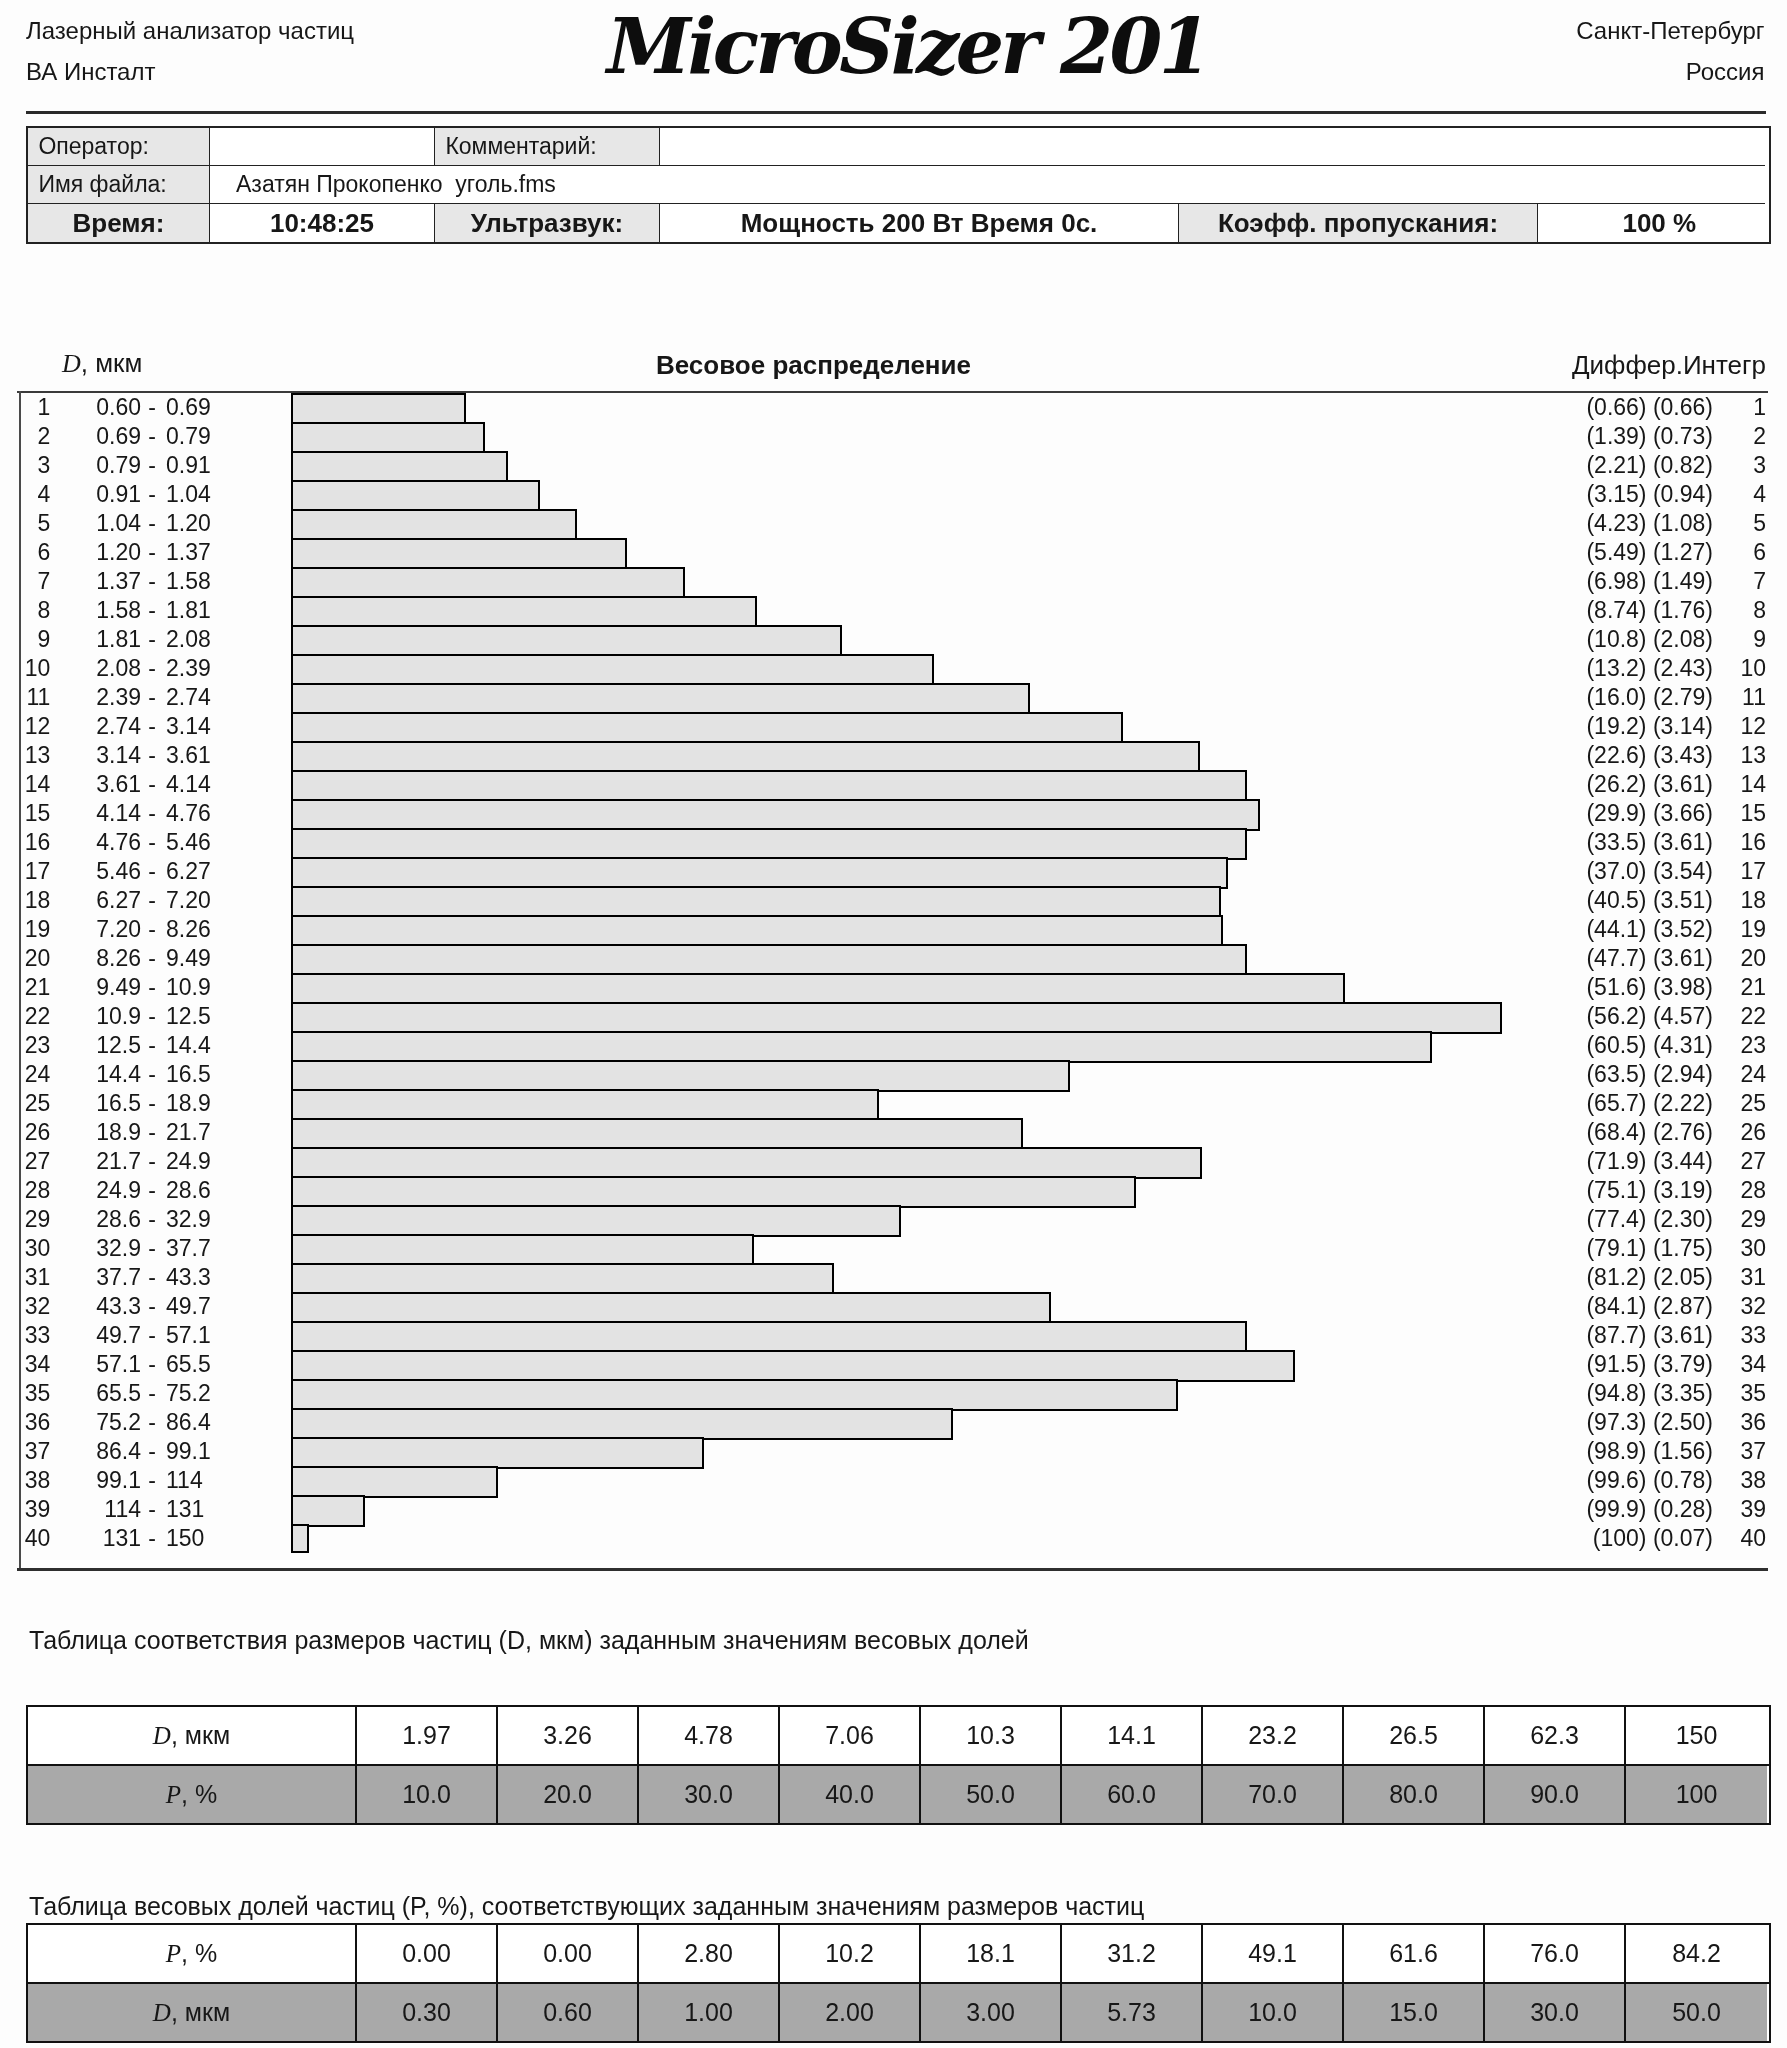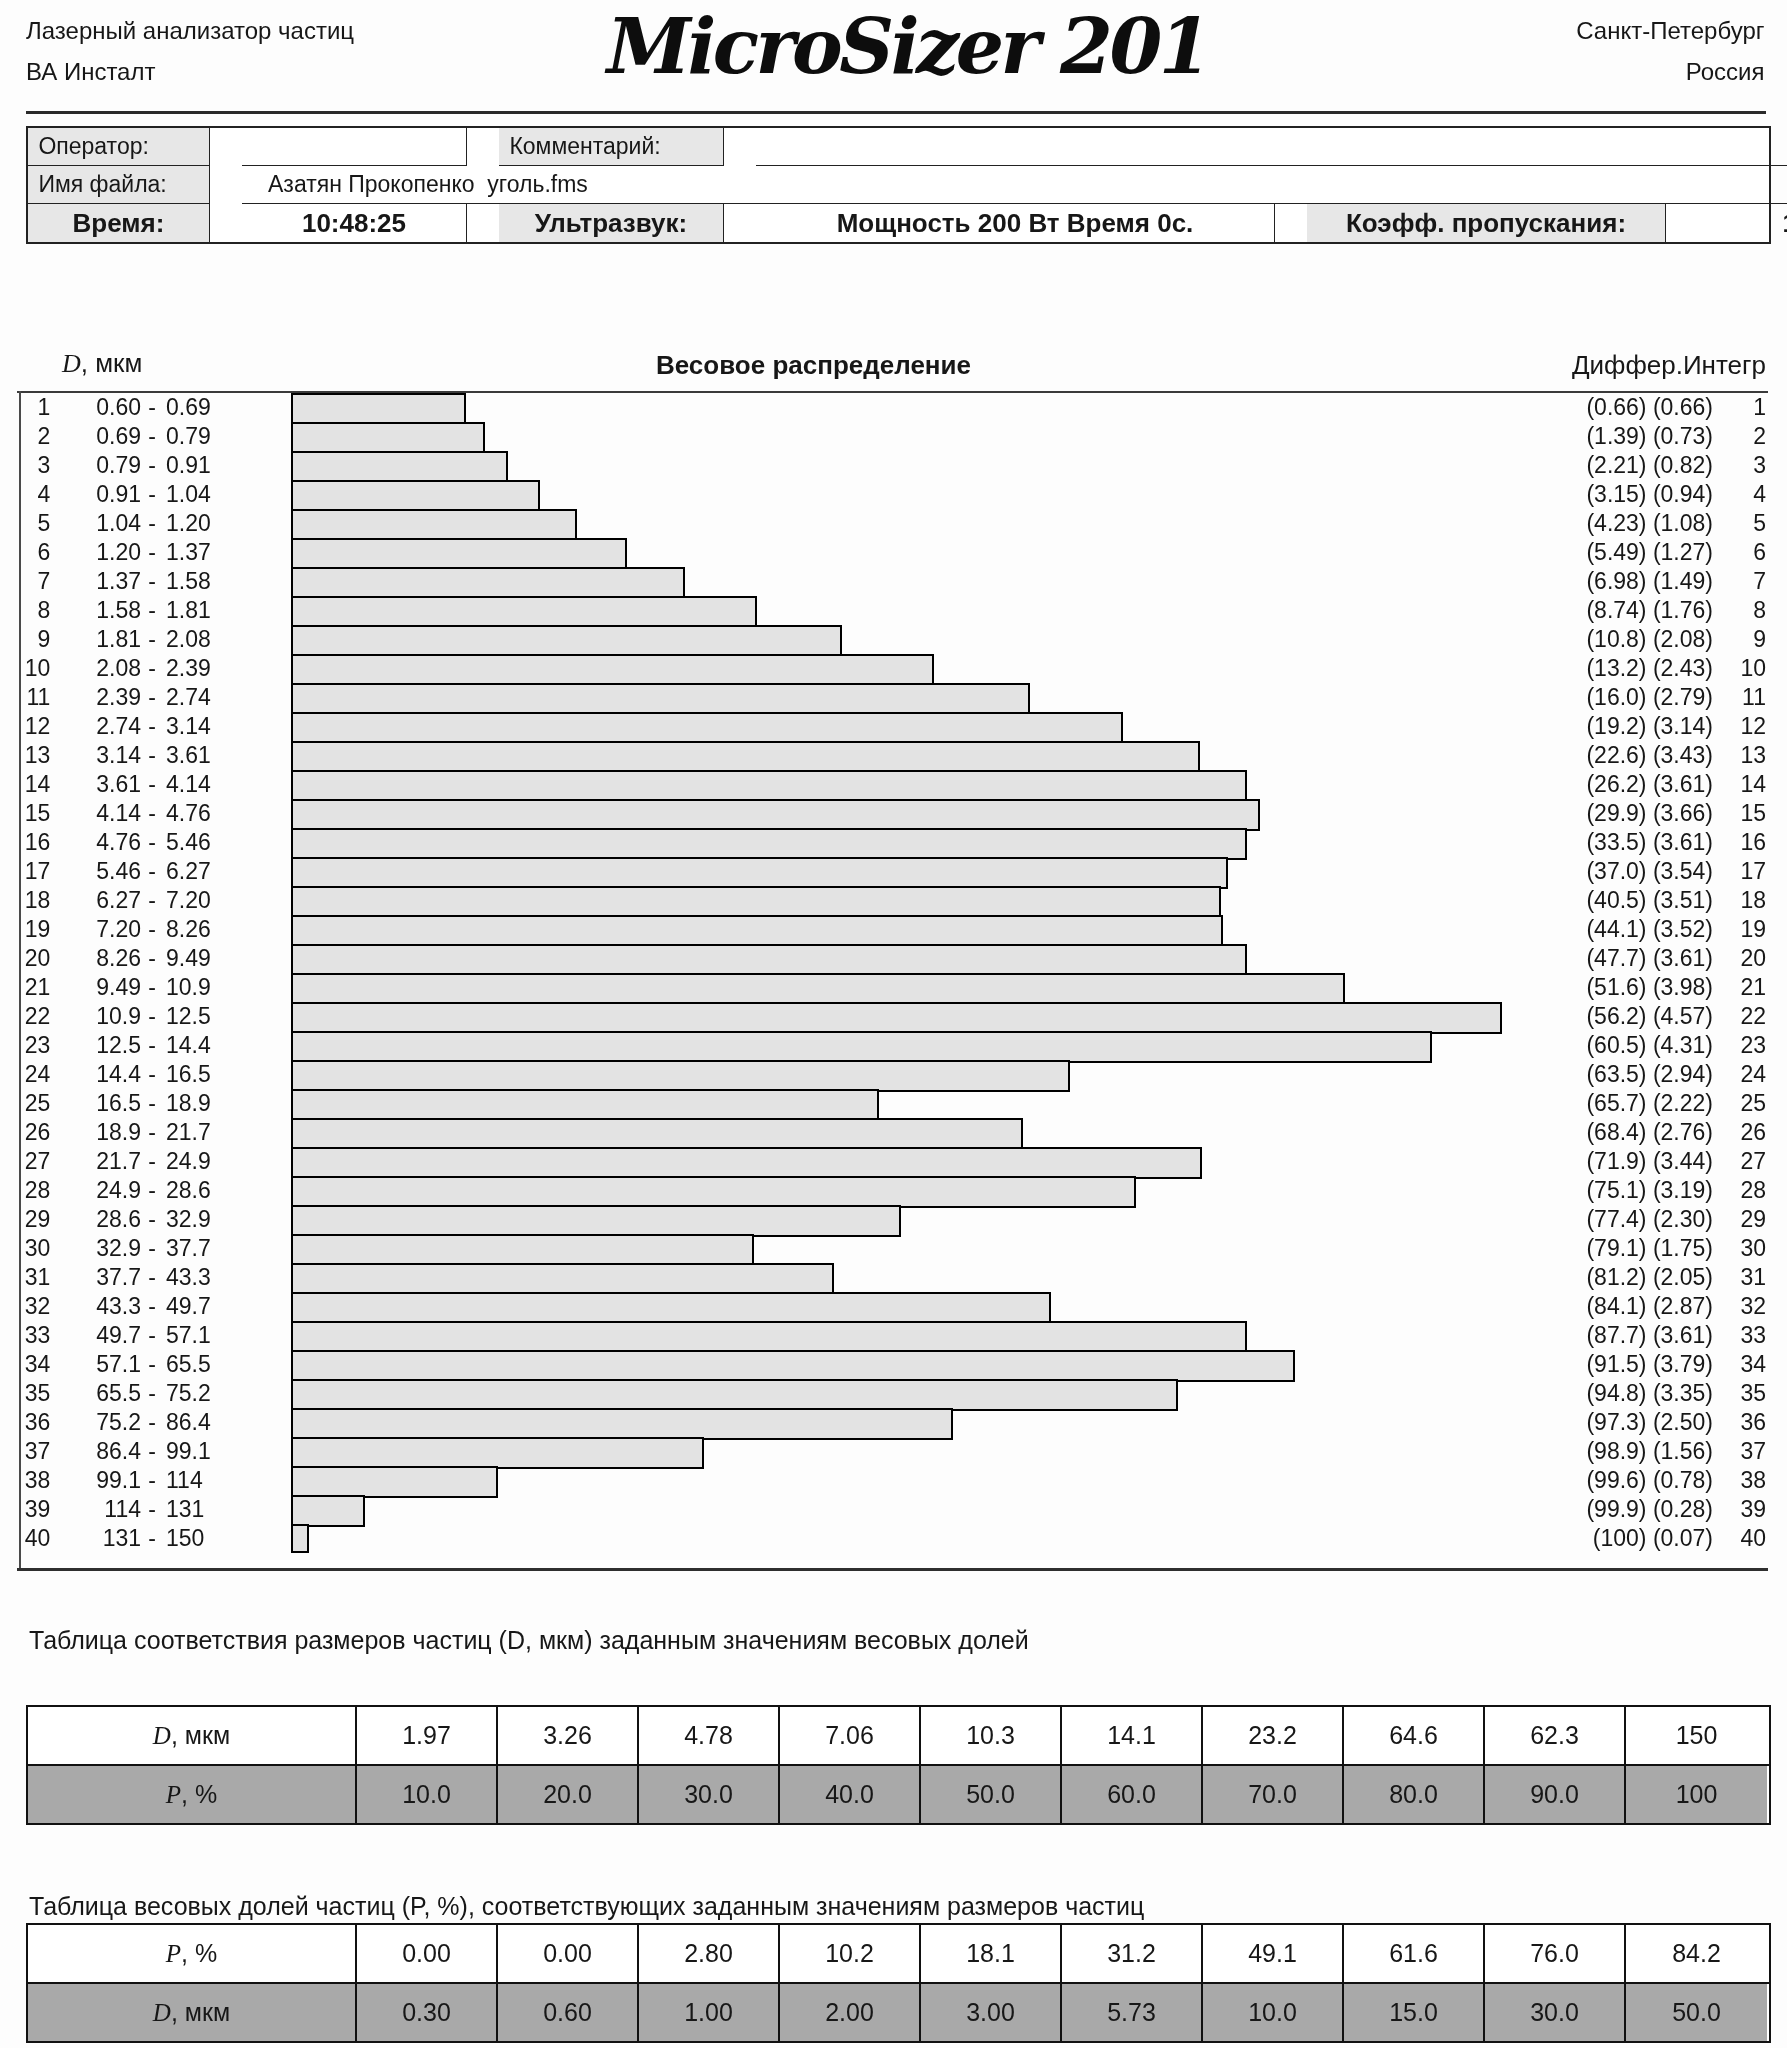--- a/index.html
+++ b/index.html
@@ -12,21 +12,21 @@
   .hdr-left{position:absolute;left:26px;top:10.4px;font-size:24px;line-height:41px;}
   .hdr-right{position:absolute;right:22.5px;top:10.4px;font-size:24px;line-height:41px;text-align:right;}
   .logo{
     position:absolute;left:0;right:0;top:1.7px;text-align:center;
     font-family:"DejaVu Serif","Liberation Serif",serif;
     font-style:italic;font-weight:bold;font-size:76px;letter-spacing:-3.5px;color:#0d0d0d;padding-left:28px;
   }
   .hrule{position:absolute;left:26px;width:1740px;top:111px;height:2.6px;background:#2a2a2a;}
   
   .info{position:absolute;left:26px;top:126px;width:1741px;border:2.6px solid #222;background:#fff;}
-  .irow{display:grid;grid-template-columns:182px 225px 225px 519px 359px 227px;gap:32px;}
+  .irow{display:grid;grid-template-columns:182px 225px 225px 519px 359px 227px;}
   .irow-thick{border-top:2.6px solid #222;}
   .icell{
     border-right:1.7px solid #222;border-bottom:1.7px solid #222;
     min-height:38px;display:flex;align-items:center;justify-content:flex-start;
     padding:0 10.4px;font-size:23px;box-sizing:border-box;white-space:pre;
   }
   .irow:last-child .icell{border-bottom:none;}
   .icell:last-child{border-right:none;padding-left:26px;}
   .lab{background:#e7e7e7;}
   .b{font-weight:bold;font-size:26px;}
@@ -487,21 +487,21 @@
           <span class="sym">D</span>
           <span>, мкм</span>
         </div>
     <div class="tcell">1.97</div>
         <div class="tcell">3.26</div>
         <div class="tcell">4.78</div>
         <div class="tcell">7.06</div>
         <div class="tcell">10.3</div>
         <div class="tcell">14.1</div>
         <div class="tcell">23.2</div>
-        <div class="tcell">64.6</div>
+        <div class="tcell">26.5</div>
         <div class="tcell">62.3</div>
         <div class="tcell">150</div>
       </div>
     <div class="trow gray">
       <div class="tlabel">
           <span class="sym">P</span>
           <span>, %</span>
         </div>
     <div class="tcell">10.0</div>
         <div class="tcell">20.0</div>

